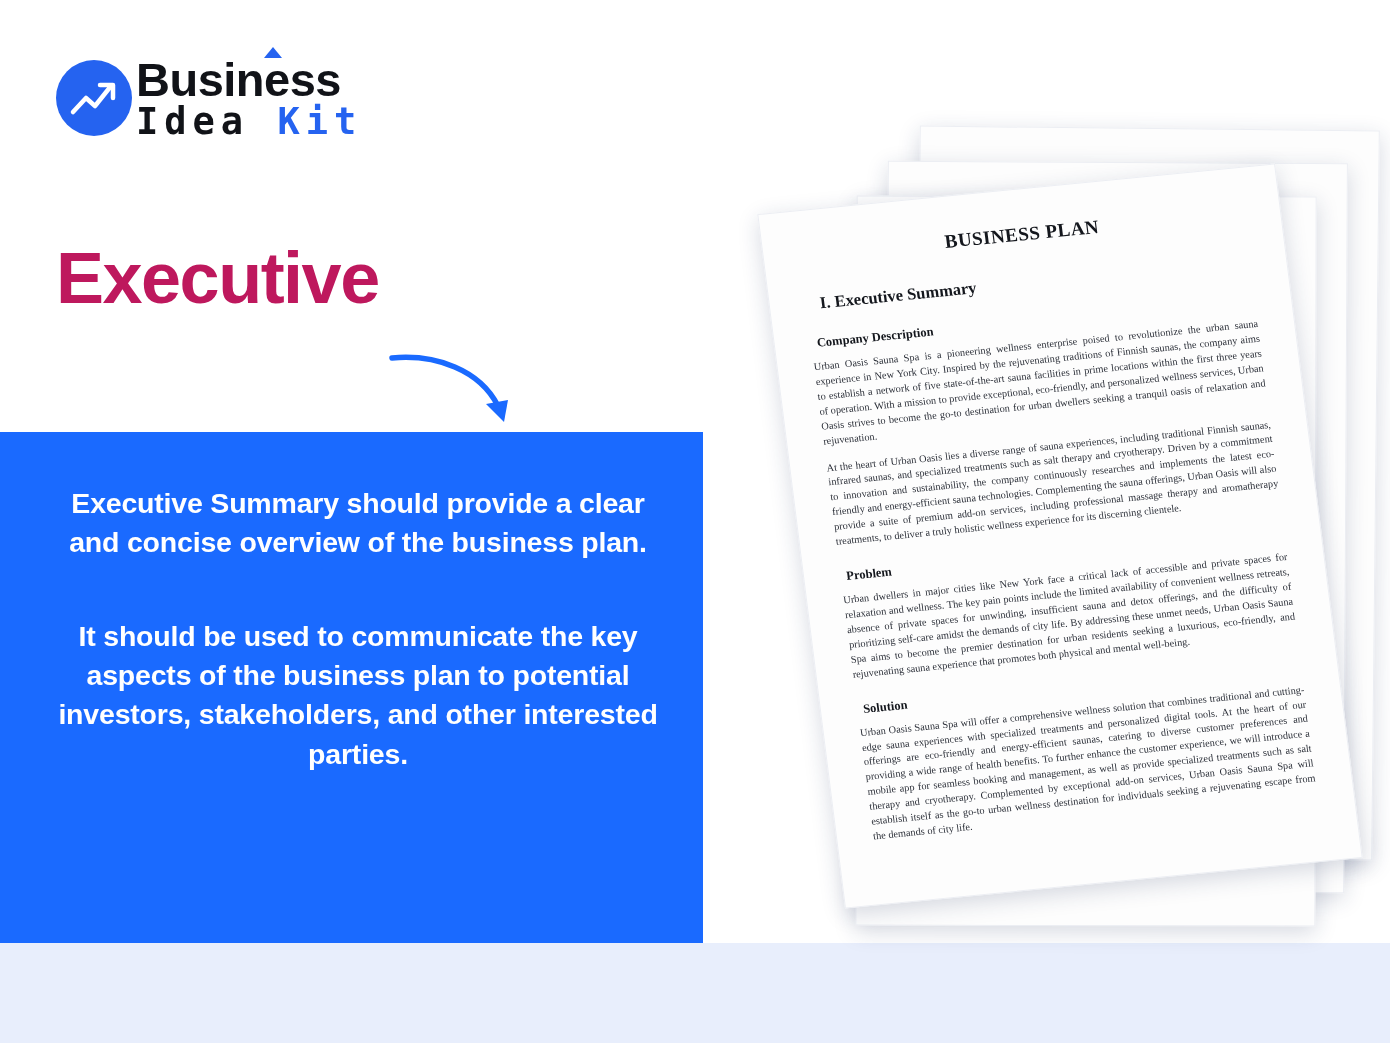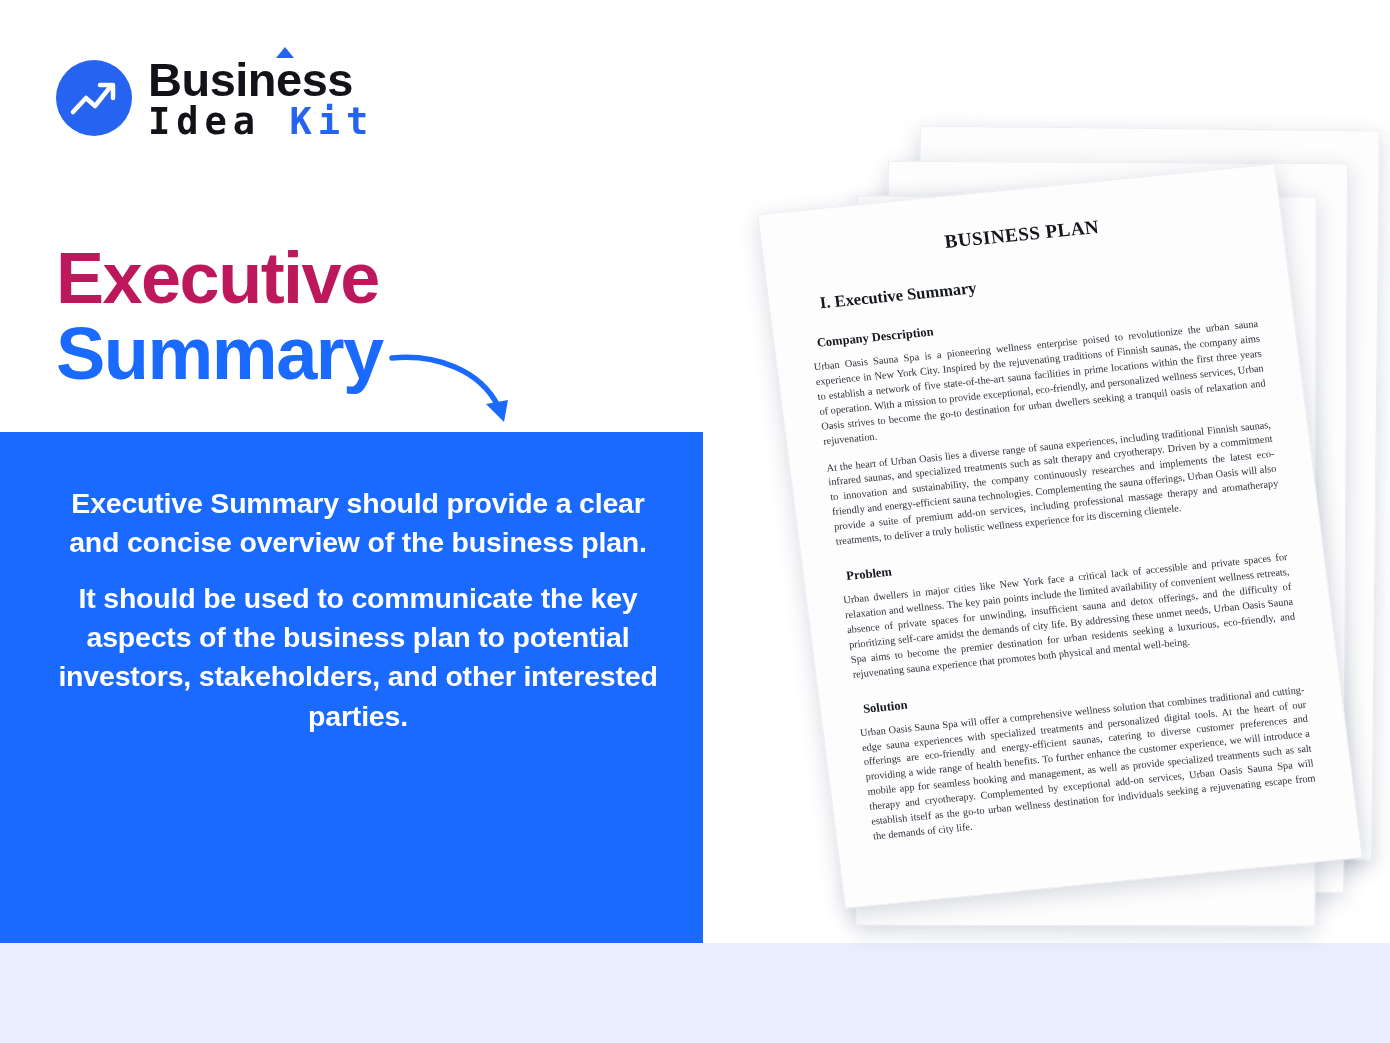--- a/index.html
+++ b/index.html
@@ -34,21 +34,21 @@
   }
   .bg-bottom {
     position: absolute; left: 0; top: 943px;
     width: 1390px; height: 100px;
     background: #e8eefc;
   }
 
   
   .logo-wrap {
     position: absolute; left: 56px; top: 56px;
-    display: flex; align-items: center; gap: 16px;
+    display: flex; align-items: center; gap: 4px;
   }
   .logo-mark {
     width: 76px; height: 76px; border-radius: 50%;
     background: #2563f0;
     position: relative;
     flex: none;
   }
   .logo-mark svg { position: absolute; left: 0; top: 0; }
   .logo-text { line-height: 1; }
   .logo-line1 {
@@ -95,21 +95,21 @@
     width: 600px;
     color: #ffffff;
     text-align: center;
   }
   .band-copy p {
     font-size: 28.5px;
     font-weight: 700;
     line-height: 1.38;
     letter-spacing: -0.2px;
   }
-  .band-copy p + p { margin-top: 16px; }
+  .band-copy p + p { margin-top: 54px; }
 
   
   .docs {
     position: absolute; left: 610px; top: 120px;
     width: 780px; height: 800px;
   }
   .sheet {
     position: absolute;
     background: #fdfdfd;
     box-shadow: 0 6px 22px rgba(30,45,90,0.18);
@@ -188,21 +188,20 @@
         <span class="logo-hat"></span>
       </div>
       <div class="logo-line2">
         <span>Idea </span><span class="kit">Kit</span>
       </div>
     </div>
   </div>
 
   <div class="heading">
     <div class="l1">Executive</div>
-    <div class="l2">Summary</div>
   </div>
 
   <div class="arrow">
     <svg width="140" height="90" viewBox="0 0 140 90">
       <path d="M4,10 C48,6 92,22 110,58" fill="none" stroke="#1a6aff" stroke-width="5.5" stroke-linecap="round"></path>
       <polygon points="116,74 98,56 120,52" fill="#1a6aff"></polygon>
     </svg>
   </div>
 
   <div class="band-copy">

